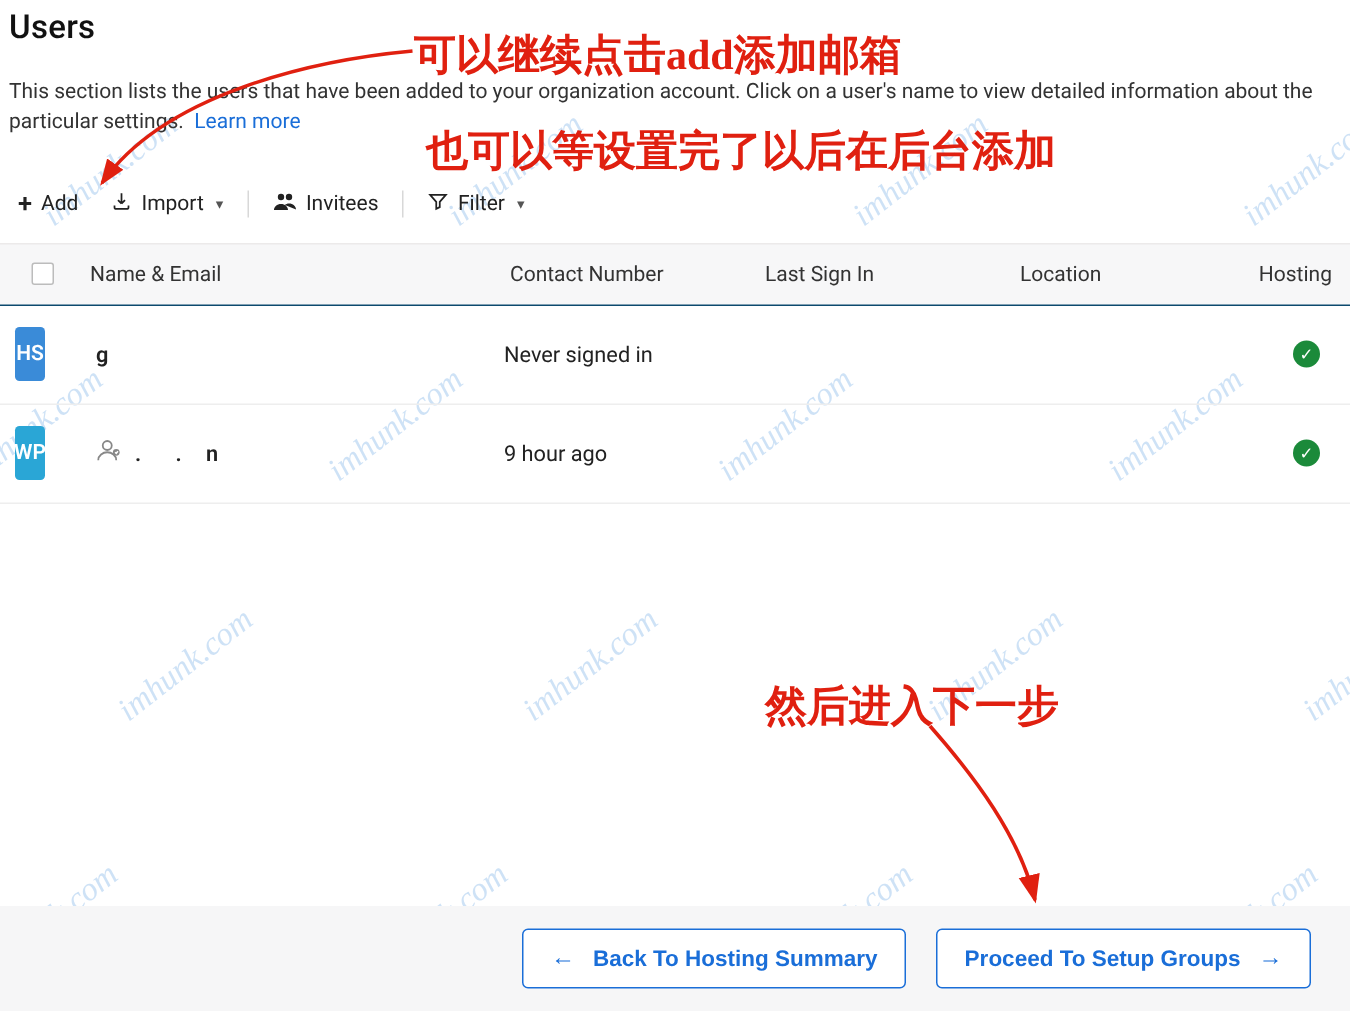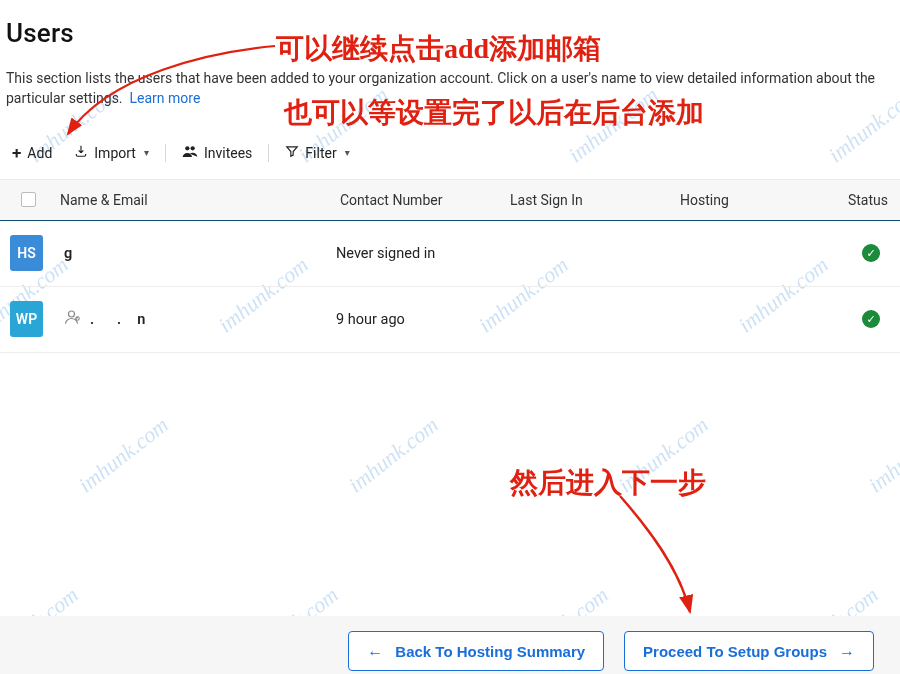--- a/index.html
+++ b/index.html
@@ -5,39 +5,39 @@
   * { box-sizing: border-box; margin: 0; padding: 0; }
   html, body { width: 900px; height: 674px; font-family: -apple-system, "Segoe UI", Roboto, Arial, sans-serif; font-size: 14px; color: #222; background: #fff; position: relative; overflow: hidden; }
   .page { position: relative; width: 900px; height: 674px; }
 
   
   .wm { position: absolute; inset: 0; pointer-events: none; z-index: 0; }
   .wm span { position: absolute; color: rgba(60,140,220,0.25); font-size: 22px; font-style: italic; transform: rotate(-38deg); font-family: Georgia, serif; }
 
   .content { position: relative; z-index: 1; }
 
-  h1.title { font-size: 26px; font-weight: 500; padding: 6px 6px 2px 6px; letter-spacing: .2px; color:#111;margin-top:12px; }
+  h1.title { font-size: 22px; font-weight: 500; padding: 6px 6px 2px 6px; letter-spacing: .2px; color:#111; }
 
   .desc { font-size: 14px; color: #333; padding: 18px 6px 2px 6px; line-height: 1.45; }
   .desc a { color: #1a6ed8; text-decoration: none; }
 
   .toolbar { display: flex; align-items: center; gap: 0; padding: 30px 6px 14px 6px; font-size: 14px; color: #222; }
   .tb-item { display: inline-flex; align-items: center; gap: 6px; padding: 2px 6px; cursor: pointer; }
   .tb-sep { width: 1px; height: 18px; background: #d8d8d8; margin: 0 10px; }
   .tb-item .chev { font-size: 10px; color: #555; margin-left: 2px; }
 
   
   .thead { display: grid; grid-template-columns: 56px 280px 170px 170px 130px 94px; align-items: center; background: #f7f7f8; border-top: 1px solid #eceaea; border-bottom: 1px solid #0c4a6e; height: 42px; font-size: 14px; color: #333; }
   .thead .th { padding-left: 4px; }
   .thead .th.status { text-align: right; padding-right: 12px; }
   .chkwrap { display:flex; align-items:center; justify-content:center; }
   .chk { width: 15px; height: 15px; border: 1px solid #bcbcbc; border-radius: 2px; background: #fff; }
 
   .row { display: grid; grid-template-columns: 56px 280px 170px 170px 130px 94px; align-items: center; height: 66px; border-bottom: 1px solid #eee; font-size: 14.5px; }
-  .row .avatar { width: 33px; height: 36px; border-radius: 3px; display: flex; align-items: center; justify-content: center; font-weight: 600; color: #fff; font-size: 14px; margin-left: 10px; }
+  .row .avatar { width: 20px; height: 36px; border-radius: 3px; display: flex; align-items: center; justify-content: center; font-weight: 600; color: #fff; font-size: 14px; margin-left: 10px; }
   .row .avcell { display:flex; align-items:center; }
   .av-blue { background: #3a8bd8; }
   .av-cyan { background: #2aa6d6; }
   .row .namecell { display:flex; align-items:center; gap:8px; padding-left:8px; }
   .admin-ico { font-size: 16px; color: #888; }
   .row .status { text-align: right; padding-right: 20px; }
   .okbadge { display:inline-flex; width:18px; height:18px; border-radius:50%; background:#1b8a3a; color:#fff; align-items:center; justify-content:center; font-size:11px; }
 
   
   .footer { position: absolute; left: 0; right: 0; bottom: 0; height: 70px; background: #f6f6f7; display: flex; align-items: center; justify-content: flex-end; gap: 20px; padding-right: 26px; z-index: 2; }
@@ -117,22 +117,22 @@
       </div>
     </div>
 
     <div class="thead">
       <div class="chkwrap">
           <div class="chk"></div>
         </div>
       <div class="th">Name &amp; Email</div>
       <div class="th">Contact Number</div>
       <div class="th">Last Sign In</div>
-      <div class="th">Hosting</div>
-      <div class="th status">Status</div>
+      <div class="th">Location</div>
+      <div class="th status">Hosting</div>
     </div>
 
     <div class="row">
       <div class="avcell">
         <div class="avatar av-blue">HS</div>
       </div>
       <div class="namecell">
         <span style="font-weight:600;letter-spacing:1px;">g</span>
       </div>
       <div>Never signed in</div>

